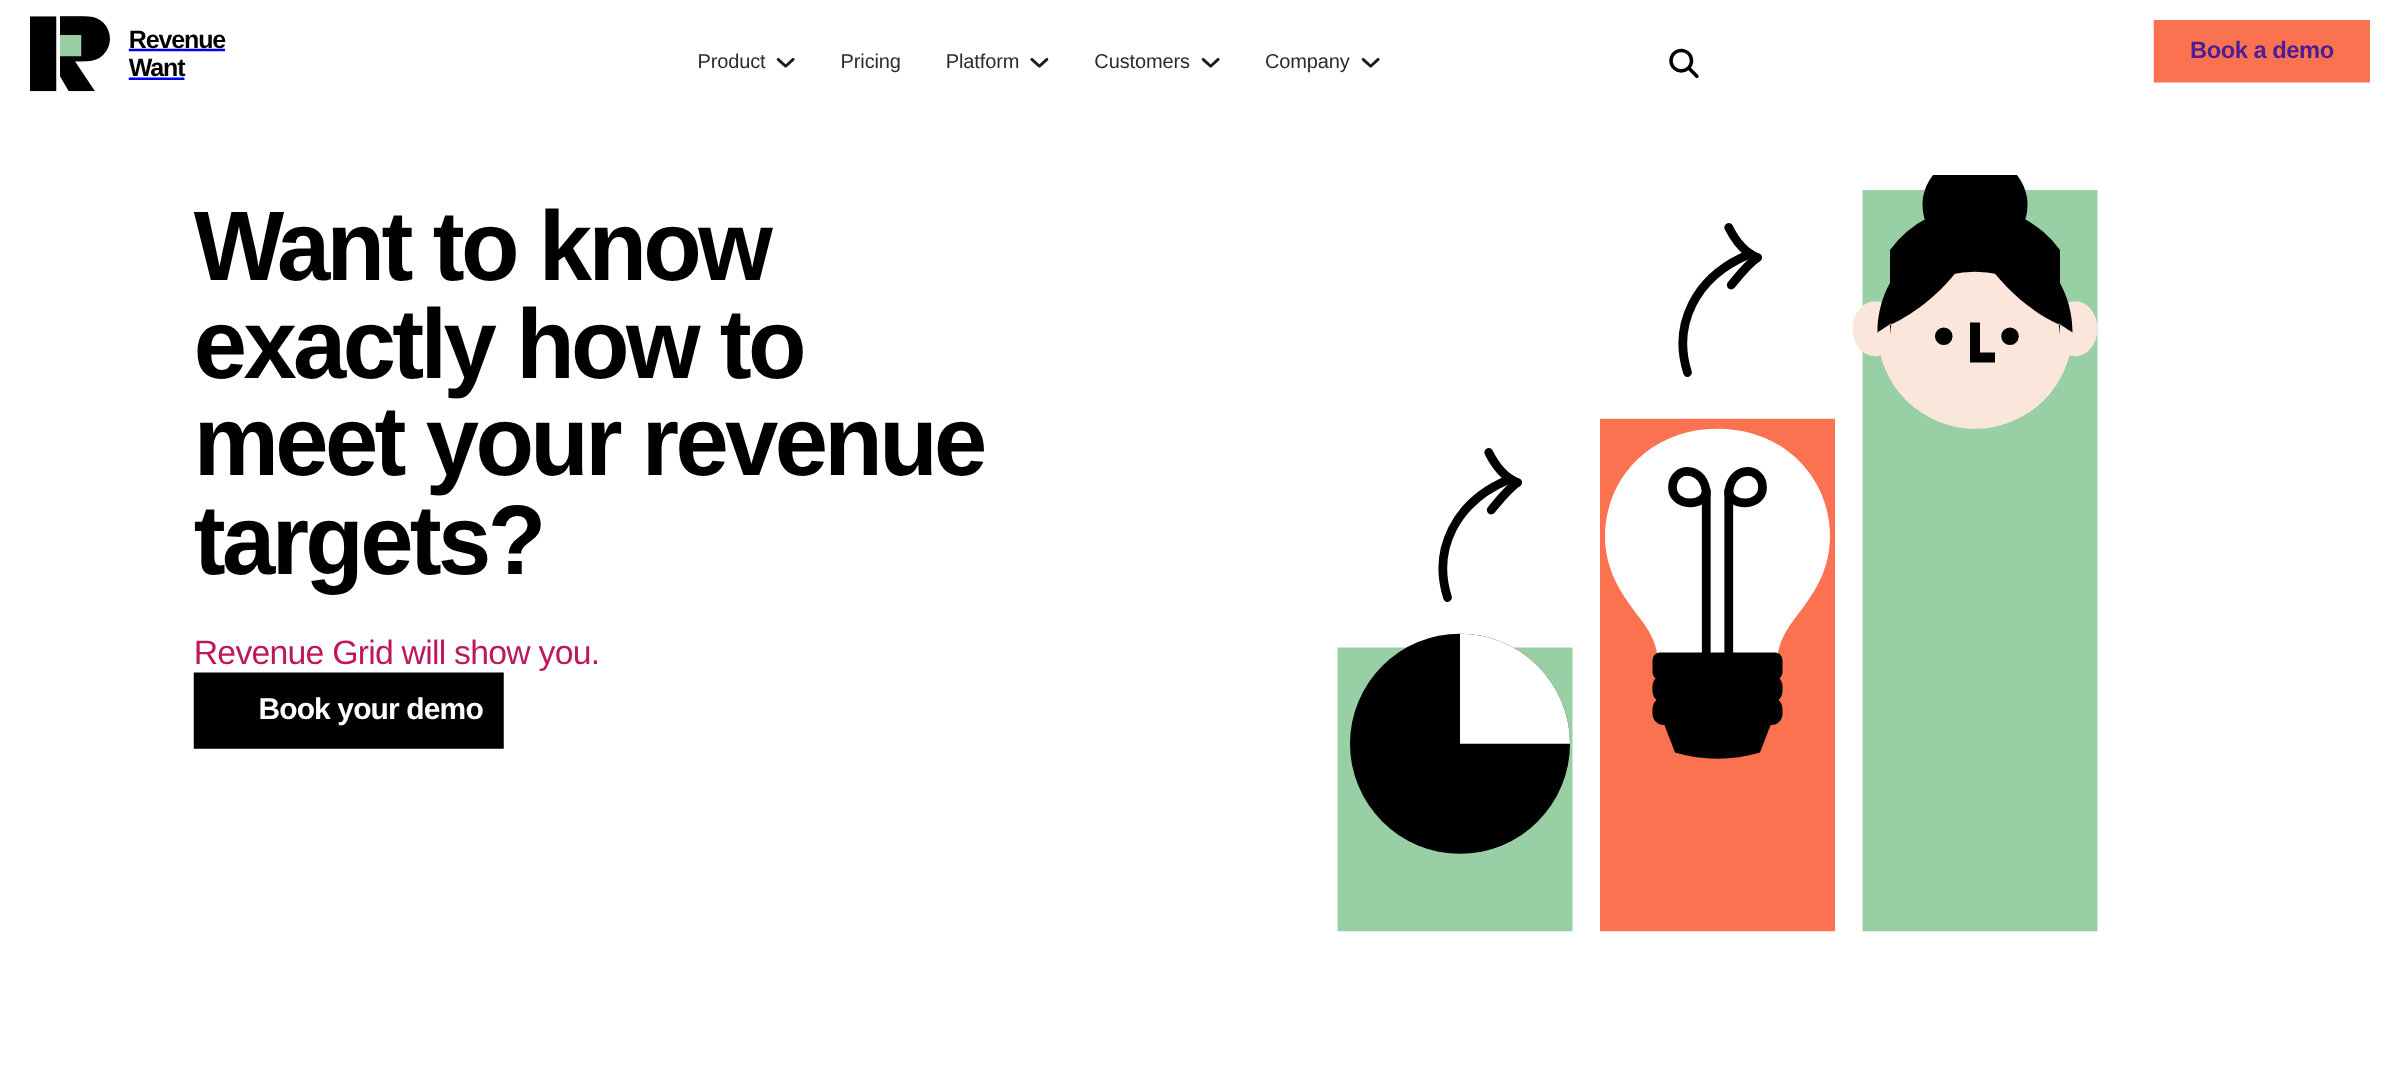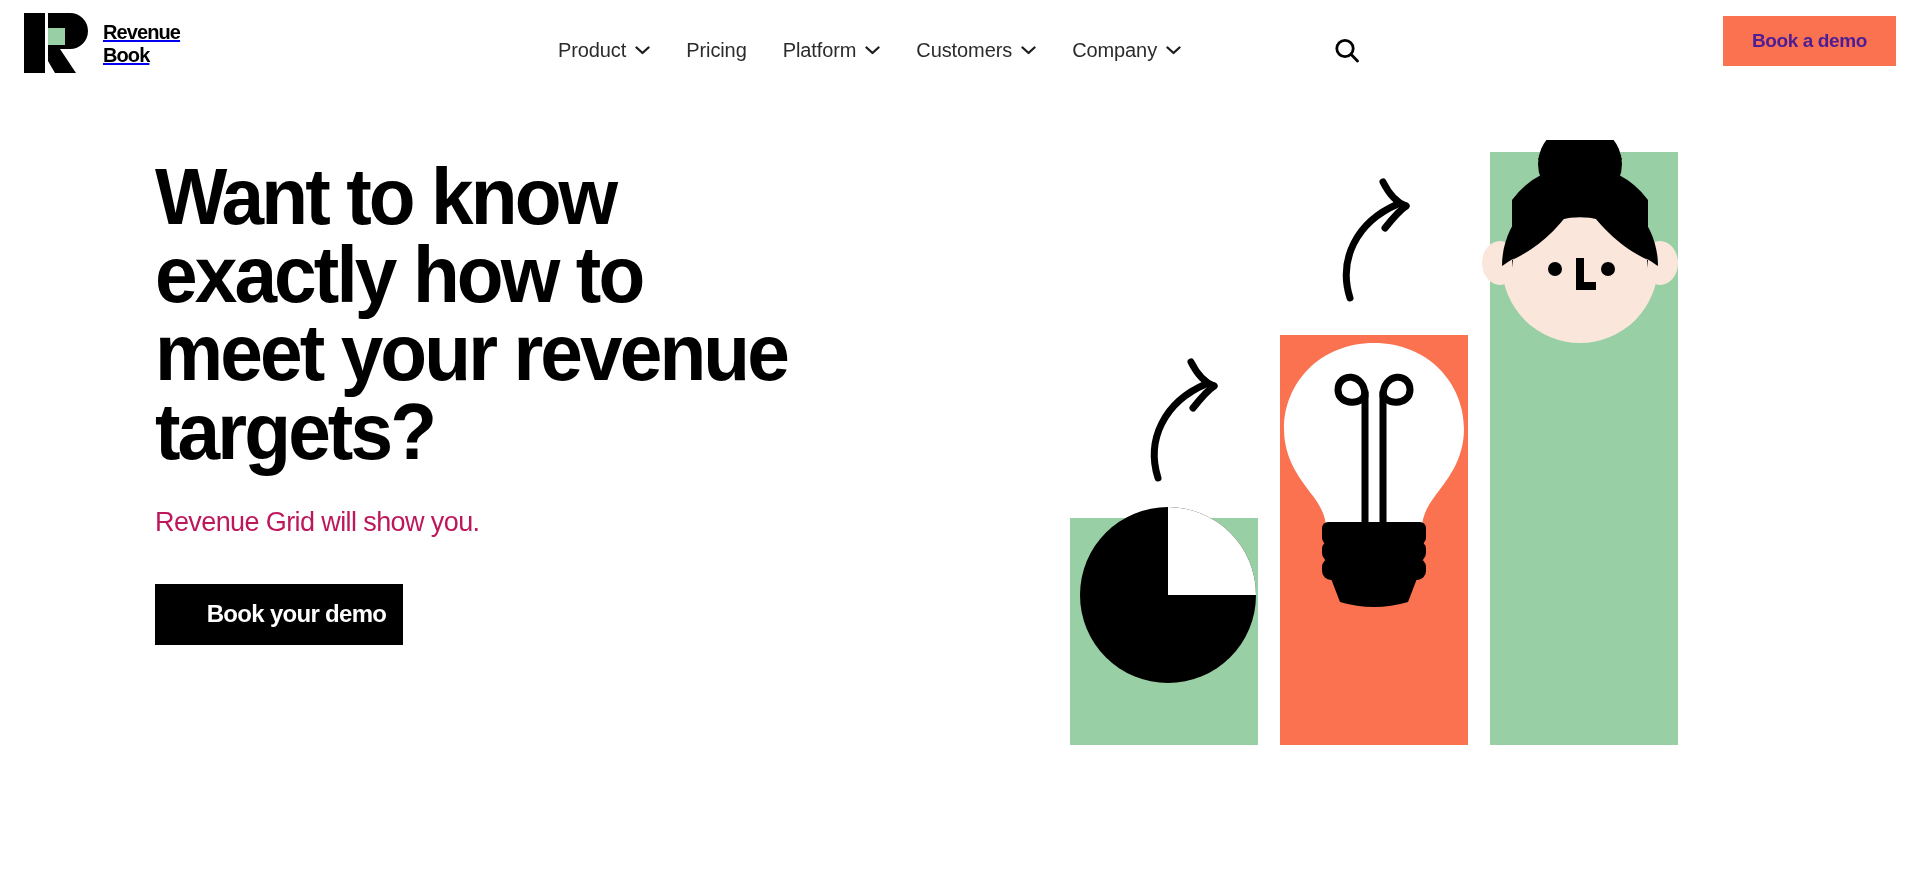--- a/index.html
+++ b/index.html
@@ -70,21 +70,21 @@
   .nav-item {
     display: flex;
     align-items: center;
     gap: 9px;
     padding: 0 18px;
     height: 52px;
     cursor: pointer;
     white-space: nowrap;
   }
   .nav-item .label {
-    font-size: 20px;
+    font-size: 16px;
     font-weight: 400;
     color: #2b2b2b;
     letter-spacing: -0.1px;
   }
   .caret {
     width: 15px; height: 9px;
     display: block;
   }
 
   .search-btn {
@@ -138,21 +138,20 @@
     transform-origin: left top;
   }
   .subheadline {
     margin-top: 36px;
     font-size: 27px;
     font-weight: 400;
     color: #be185d;
     letter-spacing: -0.6px;
   }
   .cta-btn {
-    margin-top: 46px;
     width: 248px;
     height: 61px;
     background: #000000;
     border: none;
     display: flex;
     align-items: center;
     justify-content: center;
     cursor: pointer;
     padding-left: 35px;
   }
@@ -184,21 +183,21 @@
       <span>
         <svg class="logo-mark" viewBox="0 0 66 60" xmlns="http://www.w3.org/2000/svg" aria-hidden="true">
           <rect x="0" y="0" width="21" height="60" fill="#000000"></rect>
           <path d="M24 0 H42 A18 18 0 0 1 42 36 H33 L33 22 H40 A4 4 0 0 0 40 14 H24 Z" fill="#000000"></path>
           <path d="M24 0 H46 A18 18 0 0 1 46 36 H36 L52 60 H31 L24 48 Z" fill="#000000"></path>
           <rect x="24" y="15" width="17" height="17" fill="#99cfa5"></rect>
         </svg>
       </span>
       <span class="logo-words">
         <span class="l1">Revenue</span>
-        <span class="l2">Book</span>
+        <span class="l2">Want</span>
       </span>
     </a>
 
     <nav class="nav">
 
       <div class="nav-item">
         <span class="label">Product</span>
         <span>
           <svg class="caret" viewBox="0 0 15 9">
               <path d="M1.5 1.5 L7.5 7 L13.5 1.5" stroke="#1d1d1d" stroke-width="2.3" fill="none" stroke-linecap="round" stroke-linejoin="round"></path>

